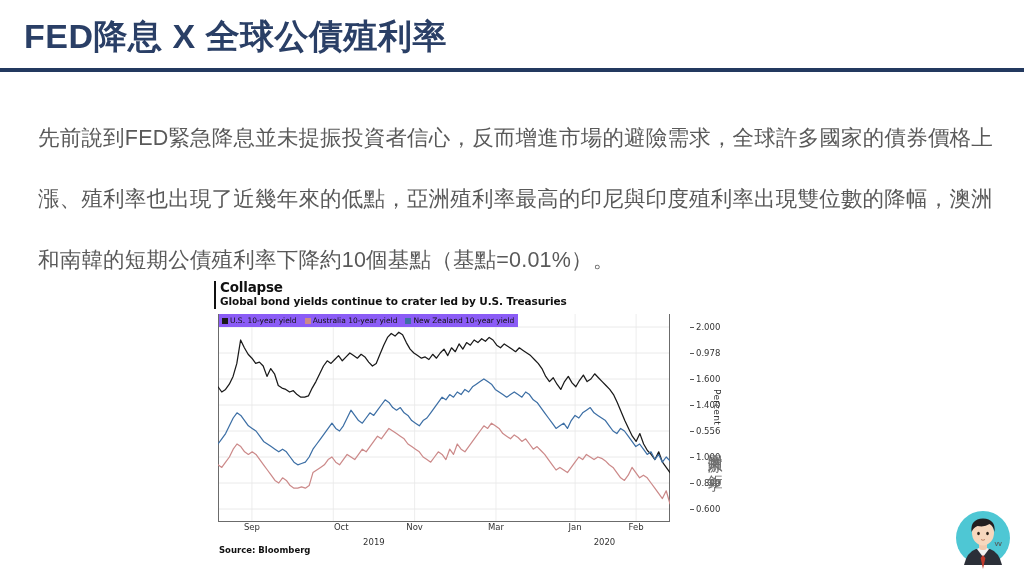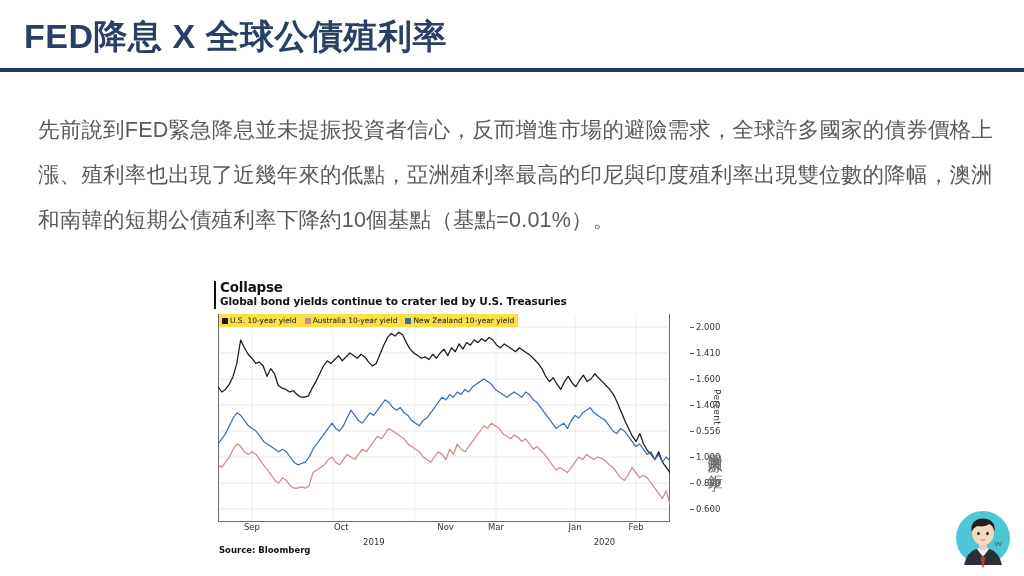--- a/index.html
+++ b/index.html
@@ -42,21 +42,21 @@
     background: #23395f;
   }
 
   
   .body-copy {
     position: absolute;
     left: 38px;
     top: 108px;
     width: 960px;
     font-size: 21.5px;
-    line-height: 45px;
+    line-height: 61px;
     color: #595959;
     letter-spacing: 0.2px;
   }
 
   
   .figure {
     position: absolute;
     left: 214px;
     top: 281px;
     width: 466px;
@@ -92,21 +92,21 @@
     text-align: right;
   }
 
   .fig-legend {
     position: absolute;
     left: 5px;
     top: 33px;
     height: 13px;
     display: flex;
     align-items: center;
-    background: #fde047;
+    background: #8b5cf6;
     padding: 1px 4px 1px 3px;
     box-sizing: border-box;
     z-index: 5;
   }
   .legend-entry {
     display: flex;
     align-items: center;
     margin-right: 8px;
     font-size: 7.5px;
     color: #111;
@@ -263,31 +263,31 @@
         <line x1="0" y1="207.5" x2="452" y2="207.5" stroke="#6b6b6b" stroke-width="1"></line>
         <polyline points="0.00,72.80 3.77,78.00 7.53,75.40 11.30,70.20 15.07,62.40 18.83,49.40 22.60,26.00 26.37,33.80 30.13,40.30 33.90,44.20 37.67,49.40 41.43,48.10 45.20,52.00 48.97,62.40 52.73,54.60 56.50,59.80 60.27,71.50 64.03,74.10 67.80,75.40 71.57,78.00 75.33,76.70 79.10,80.60 82.87,83.20 86.63,83.20 90.40,81.90 94.17,74.10 97.93,67.60 101.70,59.80 105.47,52.00 109.23,46.80 113.00,49.40 116.77,45.50 120.53,41.60 124.30,46.80 128.07,42.90 131.83,39.00 135.60,41.60 139.37,44.20 143.13,40.30 146.90,42.90 150.67,48.10 154.43,52.00 158.20,49.40 161.97,40.30 165.73,31.20 169.50,23.40 173.27,19.50 177.03,22.10 180.80,18.20 184.57,20.80 188.33,28.60 192.10,35.10 195.87,39.00 199.63,41.60 203.40,44.20 207.17,42.90 210.93,45.50 214.70,40.30 218.47,44.20 222.23,39.00 226.00,35.10 229.77,41.60 233.53,33.80 237.30,37.70 241.07,29.90 244.83,35.10 248.60,28.60 252.37,31.20 256.13,26.00 259.90,28.60 263.67,24.70 267.43,27.30 271.20,23.40 274.97,26.00 278.73,31.20 282.50,33.80 286.27,29.90 290.03,32.50 293.80,35.10 297.57,37.70 301.33,33.80 305.10,36.40 308.87,39.00 312.63,41.60 316.40,45.50 320.17,49.40 323.93,54.60 327.70,62.40 331.47,67.60 335.23,63.70 339.00,70.20 342.77,75.40 346.53,67.60 350.30,62.40 354.07,68.90 357.83,72.80 361.60,66.30 365.37,61.10 369.13,67.60 372.90,65.00 376.67,59.80 380.43,63.70 384.20,67.60 387.97,71.50 391.73,75.40 395.50,80.60 399.27,88.40 403.03,97.50 406.80,106.60 410.57,114.40 414.33,122.20 418.10,127.40 421.87,119.60 425.63,130.00 429.40,136.50 433.17,140.40 436.93,145.60 440.70,137.80 444.47,148.20 448.23,153.40 452.00,158.60" fill="none" stroke="#1a1a1a" stroke-width="1.25" stroke-linejoin="round" stroke-linecap="round"></polyline>
         <polyline points="0.00,150.80 3.80,153.40 7.60,148.20 11.39,143.00 15.19,135.20 18.99,130.00 22.79,132.60 26.59,137.80 30.39,140.40 34.18,137.80 37.98,140.40 41.78,145.60 45.58,150.80 49.38,156.00 53.18,161.20 56.97,166.40 60.77,169.00 64.57,163.80 68.37,166.40 72.17,171.60 75.97,174.20 79.76,174.20 83.56,172.90 87.36,174.20 91.16,171.60 94.96,158.60 98.76,156.00 102.55,153.40 106.35,150.80 110.15,145.60 113.95,143.00 117.75,148.20 121.55,150.80 125.34,145.60 129.14,140.40 132.94,143.00 136.74,145.60 140.54,140.40 144.34,135.20 148.13,137.80 151.93,132.60 155.73,127.40 159.53,122.20 163.33,124.80 167.13,119.60 170.92,114.40 174.72,117.00 178.52,119.60 182.32,122.20 186.12,124.80 189.92,130.00 193.71,132.60 197.51,135.20 201.31,137.80 205.11,143.00 208.91,145.60 212.71,148.20 216.50,143.00 220.30,137.80 224.10,140.40 227.90,145.60 231.70,135.20 235.50,140.40 239.29,130.00 243.09,135.20 246.89,137.80 250.69,132.60 254.49,127.40 258.29,122.20 262.08,117.00 265.88,111.80 269.68,114.40 273.48,109.20 277.28,111.80 281.08,114.40 284.87,119.60 288.67,122.20 292.47,124.80 296.27,120.90 300.07,123.50 303.87,127.40 307.66,124.80 311.46,130.00 315.26,135.20 319.06,132.60 322.86,136.50 326.66,140.40 330.45,145.60 334.25,150.80 338.05,156.00 341.85,153.40 345.65,156.00 349.45,158.60 353.24,153.40 357.04,148.20 360.84,143.00 364.64,145.60 368.44,140.40 372.24,143.00 376.03,145.60 379.83,143.00 383.63,144.30 387.43,146.90 391.23,150.80 395.03,153.40 398.82,158.60 402.62,163.80 406.42,166.40 410.22,161.20 414.02,153.40 417.82,158.60 421.61,163.80 425.41,161.20 429.21,163.80 433.01,169.00 436.81,174.20 440.61,179.40 444.40,184.60 448.20,176.80 452.00,189.80" fill="none" stroke="#cc8a8a" stroke-width="1.25" stroke-linejoin="round" stroke-linecap="round"></polyline>
         <polyline points="0.00,130.00 3.80,124.80 7.60,119.60 11.39,111.80 15.19,104.00 18.99,98.80 22.79,101.40 26.59,106.60 30.39,111.80 34.18,114.40 37.98,117.00 41.78,122.20 45.58,127.40 49.38,130.00 53.18,132.60 56.97,135.20 60.77,137.80 64.57,135.20 68.37,137.80 72.17,143.00 75.97,148.20 79.76,150.80 83.56,149.50 87.36,148.20 91.16,143.00 94.96,135.20 98.76,130.00 102.55,124.80 106.35,119.60 110.15,114.40 113.95,109.20 117.75,114.40 121.55,117.00 125.34,111.80 129.14,104.00 132.94,96.20 136.74,101.40 140.54,106.60 144.34,109.20 148.13,104.00 151.93,98.80 155.73,101.40 159.53,96.20 163.33,91.00 167.13,85.80 170.92,88.40 174.72,93.60 178.52,96.20 182.32,93.60 186.12,98.80 189.92,101.40 193.71,106.60 197.51,109.20 201.31,111.80 205.11,106.60 208.91,104.00 212.71,98.80 216.50,93.60 220.30,88.40 224.10,83.20 227.90,85.80 231.70,80.60 235.50,83.20 239.29,78.00 243.09,80.60 246.89,75.40 250.69,78.00 254.49,72.80 258.29,70.20 262.08,67.60 265.88,65.00 269.68,67.60 273.48,70.20 277.28,75.40 281.08,78.00 284.87,80.60 288.67,83.20 292.47,80.60 296.27,78.00 300.07,80.60 303.87,83.20 307.66,78.00 311.46,80.60 315.26,85.80 319.06,88.40 322.86,93.60 326.66,98.80 330.45,104.00 334.25,109.20 338.05,114.40 341.85,111.80 345.65,109.20 349.45,114.40 353.24,106.60 357.04,101.40 360.84,104.00 364.64,98.80 368.44,96.20 372.24,93.60 376.03,98.80 379.83,101.40 383.63,104.00 387.43,106.60 391.23,111.80 395.03,117.00 398.82,119.60 402.62,114.40 406.42,117.00 410.22,122.20 414.02,127.40 417.82,132.60 421.61,130.00 425.41,135.20 429.21,140.40 433.01,137.80 436.81,145.60 440.61,140.40 444.40,148.20 448.20,143.00 452.00,146.90" fill="none" stroke="#3d6fa5" stroke-width="1.25" stroke-linejoin="round" stroke-linecap="round"></polyline>
       </svg>
   </div>
 
   <div class="x-axis-labels" id="xaxis">
       <div class="xtick" style="left: 33.9px;">Sep</div>
       <div class="xtick" style="left: 115.26px; padding-left: 16px;">Oct</div>
-      <div class="xtick" style="left: 196.62px; margin-left: 31px;">Nov</div>
+      <div class="xtick" style="left: 196.62px;">Nov</div>
       <div class="xtick" style="left: 277.98px;">Mar</div>
       <div class="xtick" style="left: 357.08px; text-align: center;">Jan</div>
       <div class="xtick" style="left: 418.1px;">Feb</div>
       <div class="xyear" style="left: 155.94px;">2019</div>
       <div class="xyear" style="left: 386.46px;">2020</div>
     </div>
   <div class="y-axis-labels" id="yaxis">
       <div class="ytick" style="top: 13px;">2.000</div>
       <div style="position: absolute; left: 0px; width: 4px; height: 1px; background: rgb(85, 85, 85); top: 13px;"></div>
-      <div class="ytick" style="top: 39px;">1.410</div>
+      <div class="ytick" style="top: 39px;">0.978</div>
       <div style="position: absolute; left: 0px; width: 4px; height: 1px; background: rgb(85, 85, 85); top: 39px;"></div>
       <div class="ytick" style="top: 65px;">1.600</div>
       <div style="position: absolute; left: 0px; width: 4px; height: 1px; background: rgb(85, 85, 85); top: 65px;"></div>
       <div class="ytick" style="top: 91px;">1.400</div>
       <div style="position: absolute; left: 0px; width: 4px; height: 1px; background: rgb(85, 85, 85); top: 91px;"></div>
       <div class="ytick" style="top: 117px;">0.556</div>
       <div style="position: absolute; left: 0px; width: 4px; height: 1px; background: rgb(85, 85, 85); top: 117px;"></div>
       <div class="ytick" style="top: 143px;">1.000</div>
       <div style="position: absolute; left: 0px; width: 4px; height: 1px; background: rgb(85, 85, 85); top: 143px;"></div>
       <div class="ytick" style="top: 169px;">0.800</div>

